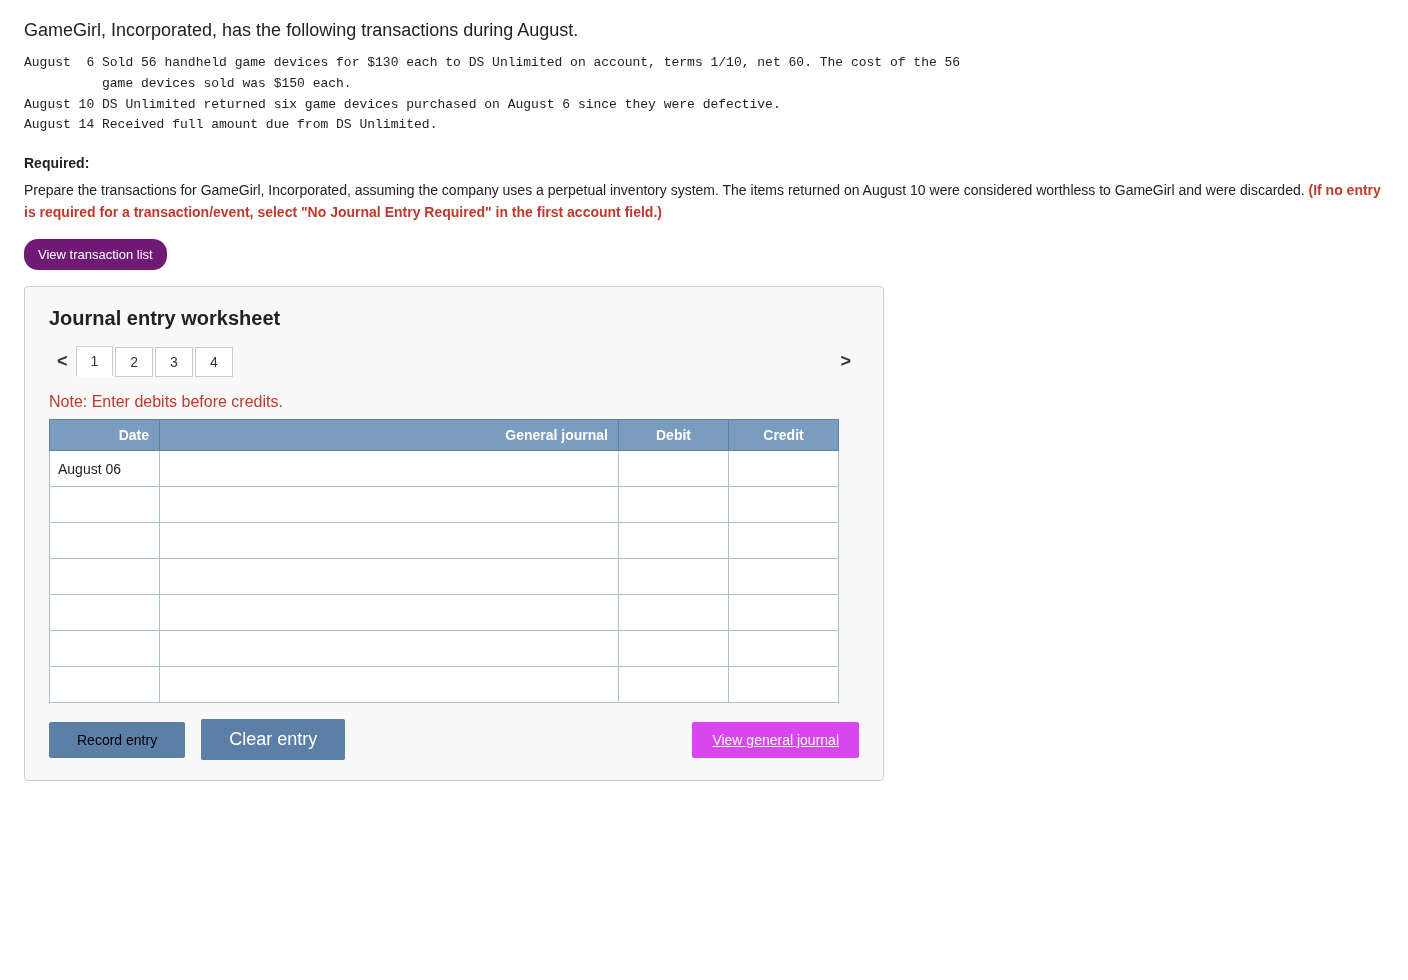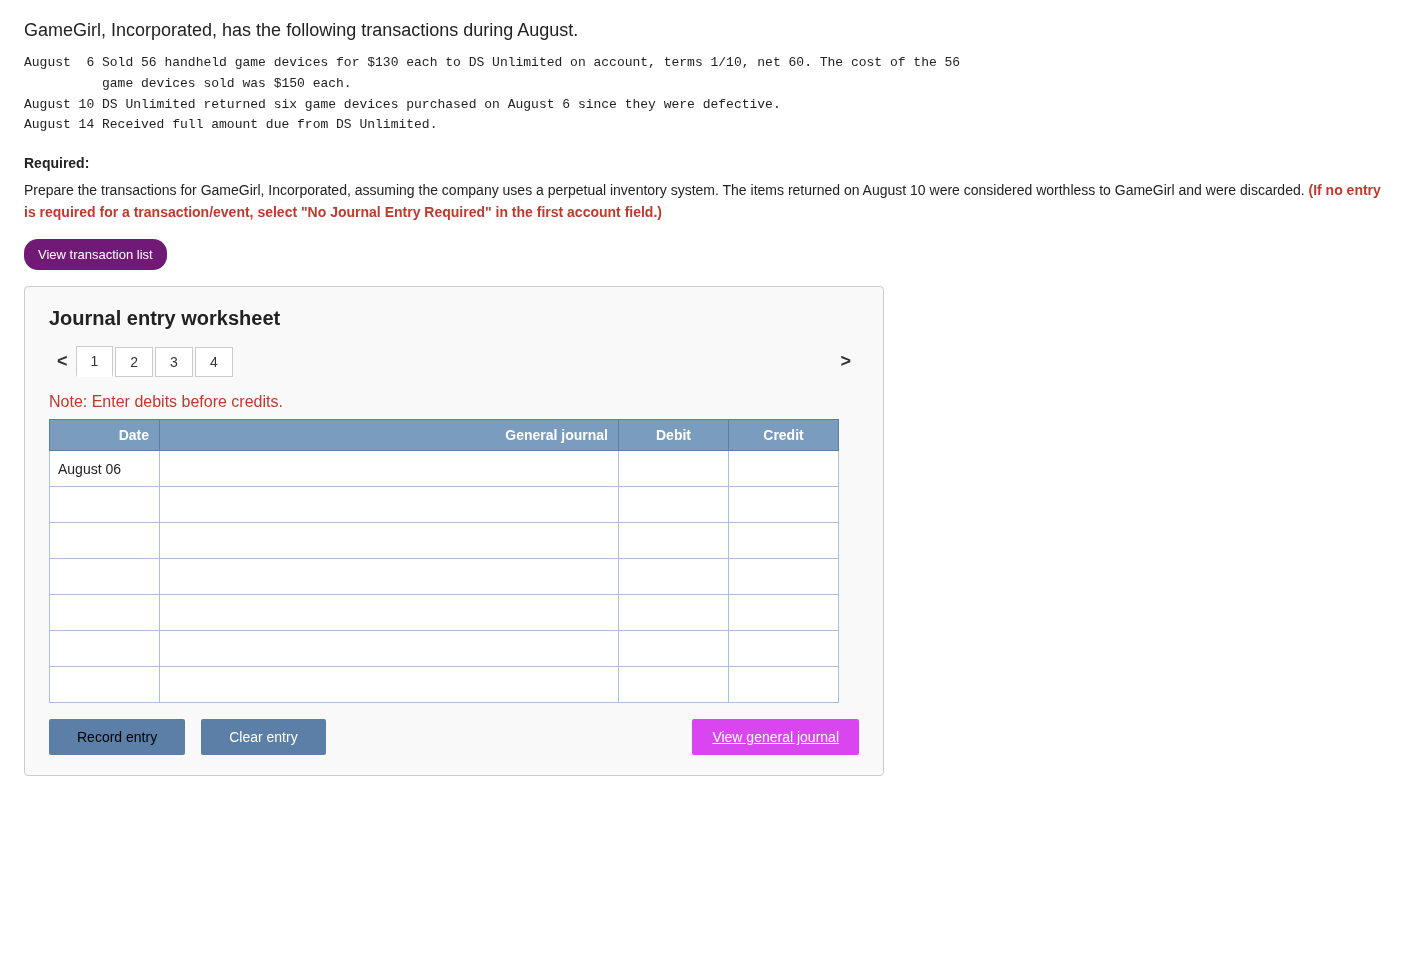--- a/index.html
+++ b/index.html
@@ -164,21 +164,21 @@
       font-size: 14px;
       cursor: pointer;
       border-radius: 2px;
       margin-right: 16px;
     }
     .btn-clear {
       background-color: #5b7fa6;
       color: #fff;
       border: none;
       padding: 10px 28px;
-      font-size: 14px;
+      font-size: 18px;
       cursor: pointer;
       border-radius: 2px;
     }
     .btn-view-journal {
       background-color: #d946ef;
       color: #fff;
       border: none;
       padding: 10px 20px;
       font-size: 14px;
       cursor: pointer;

